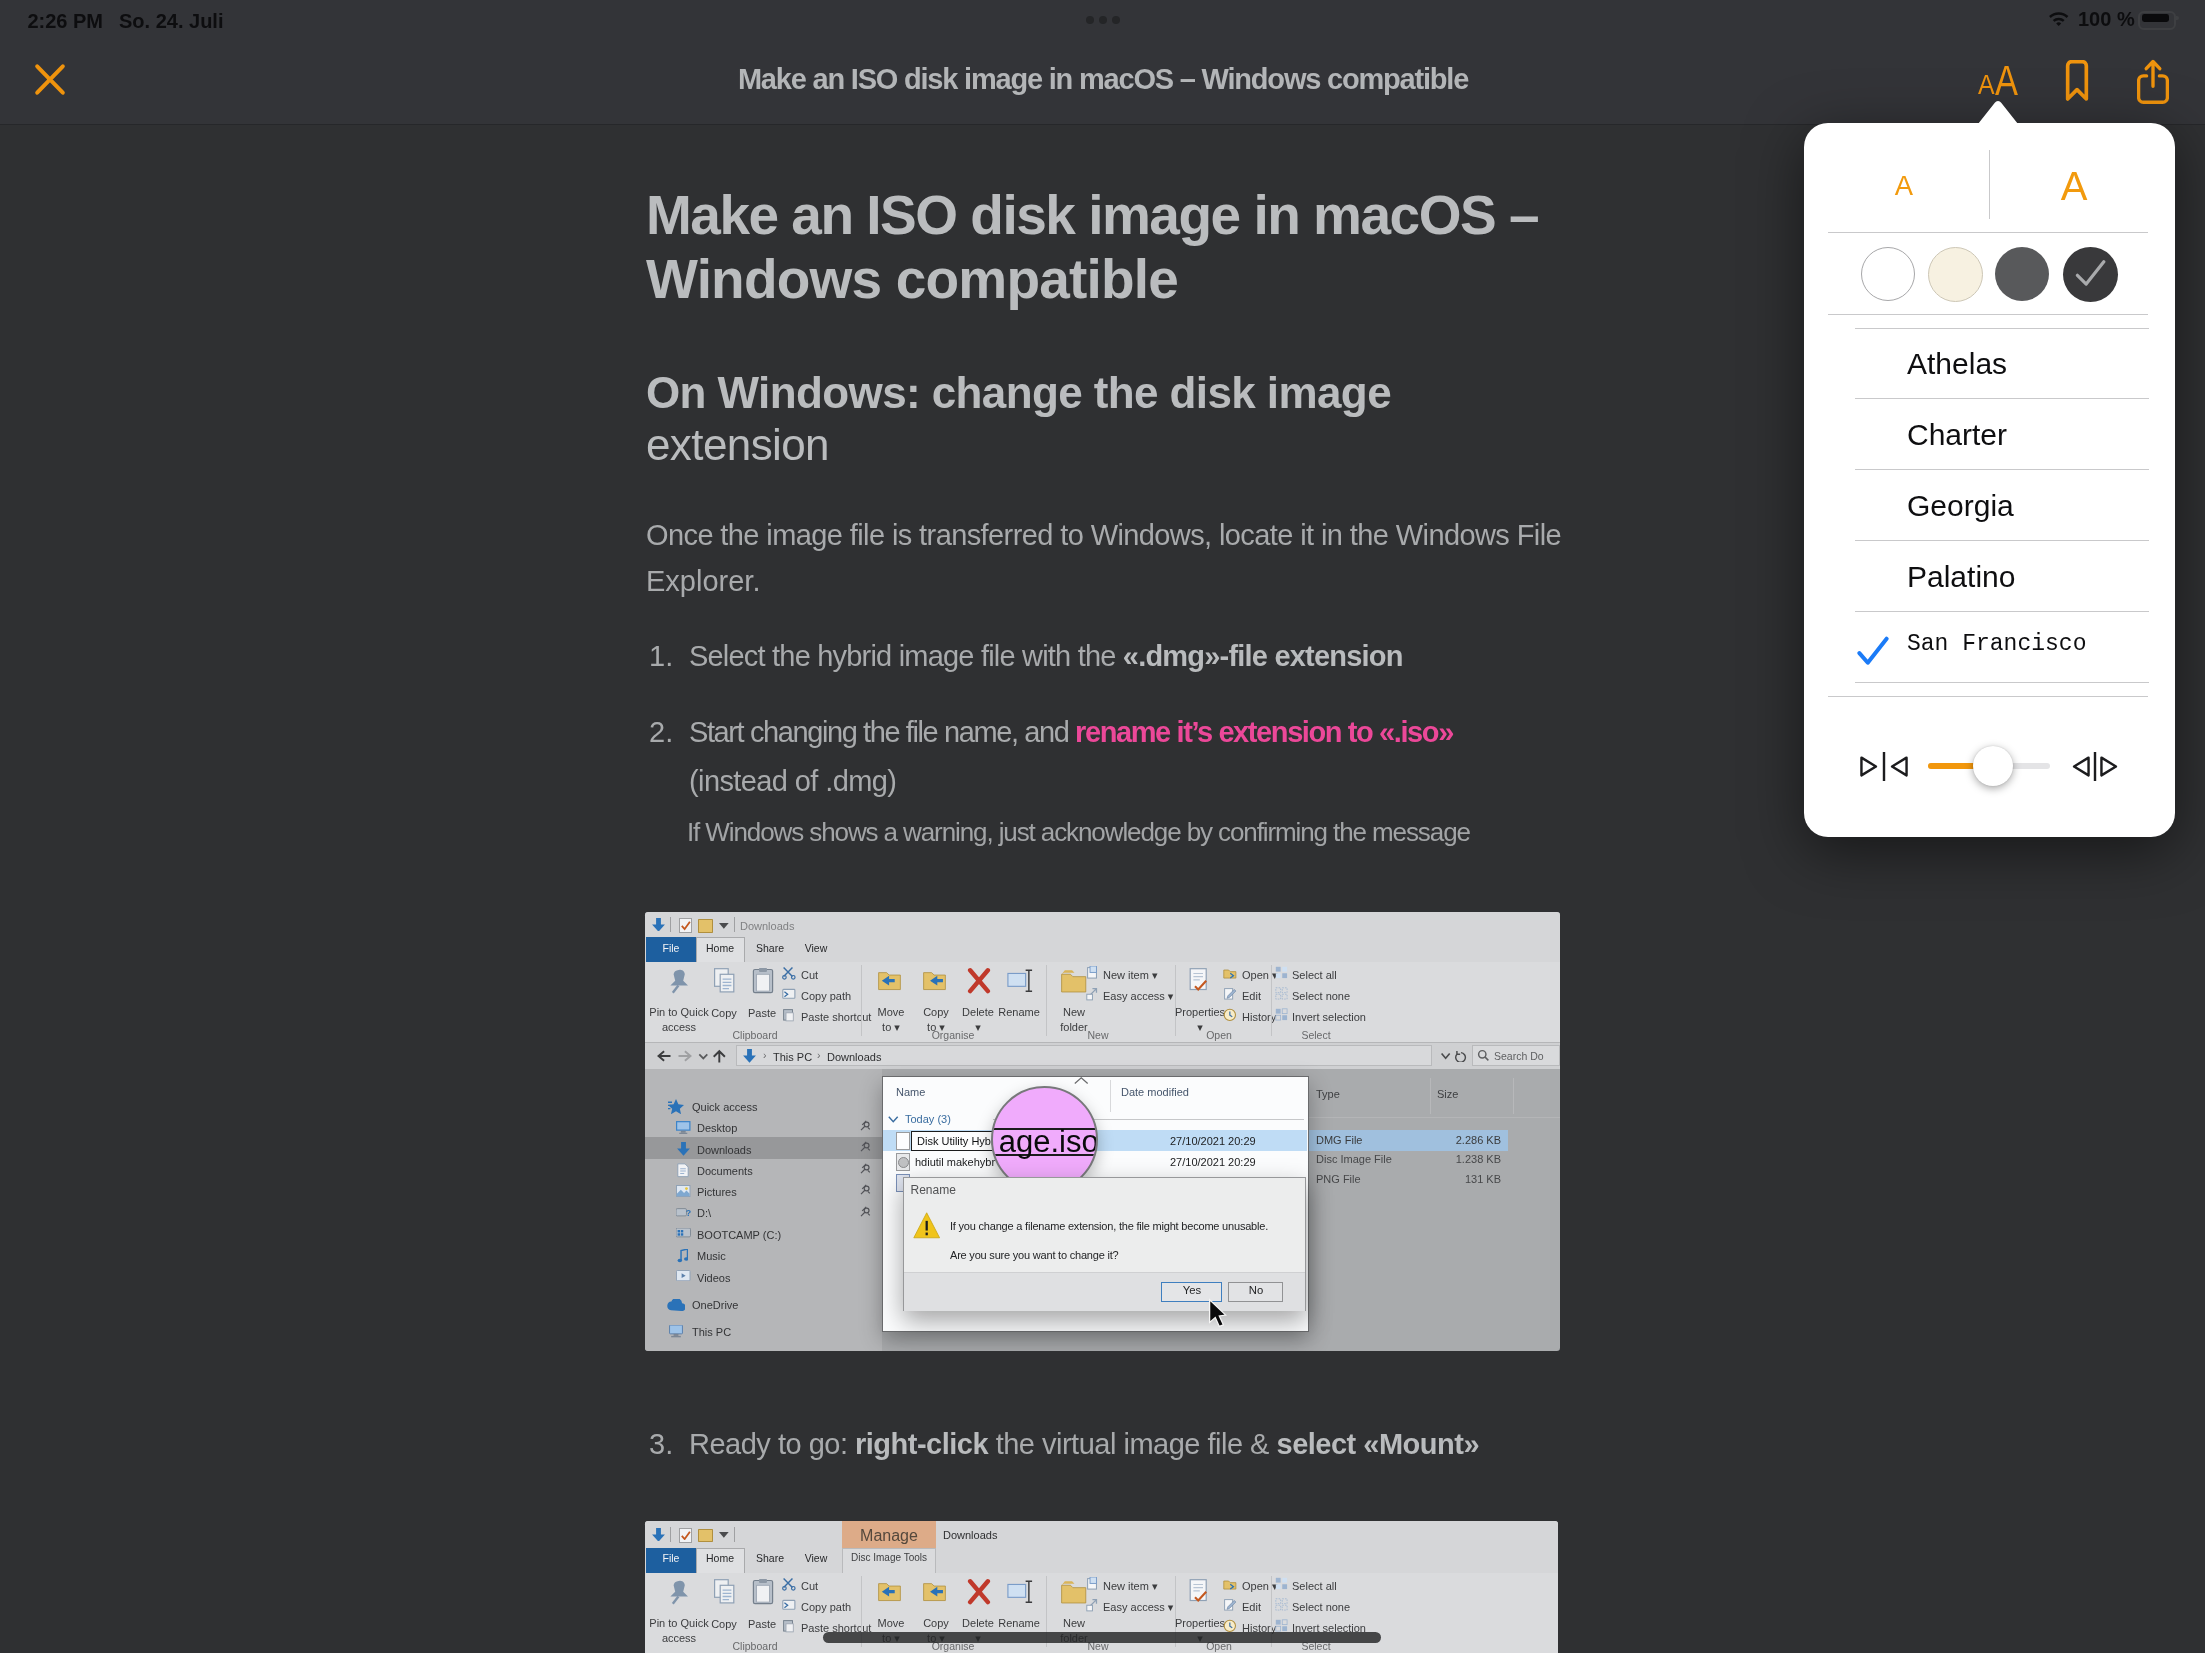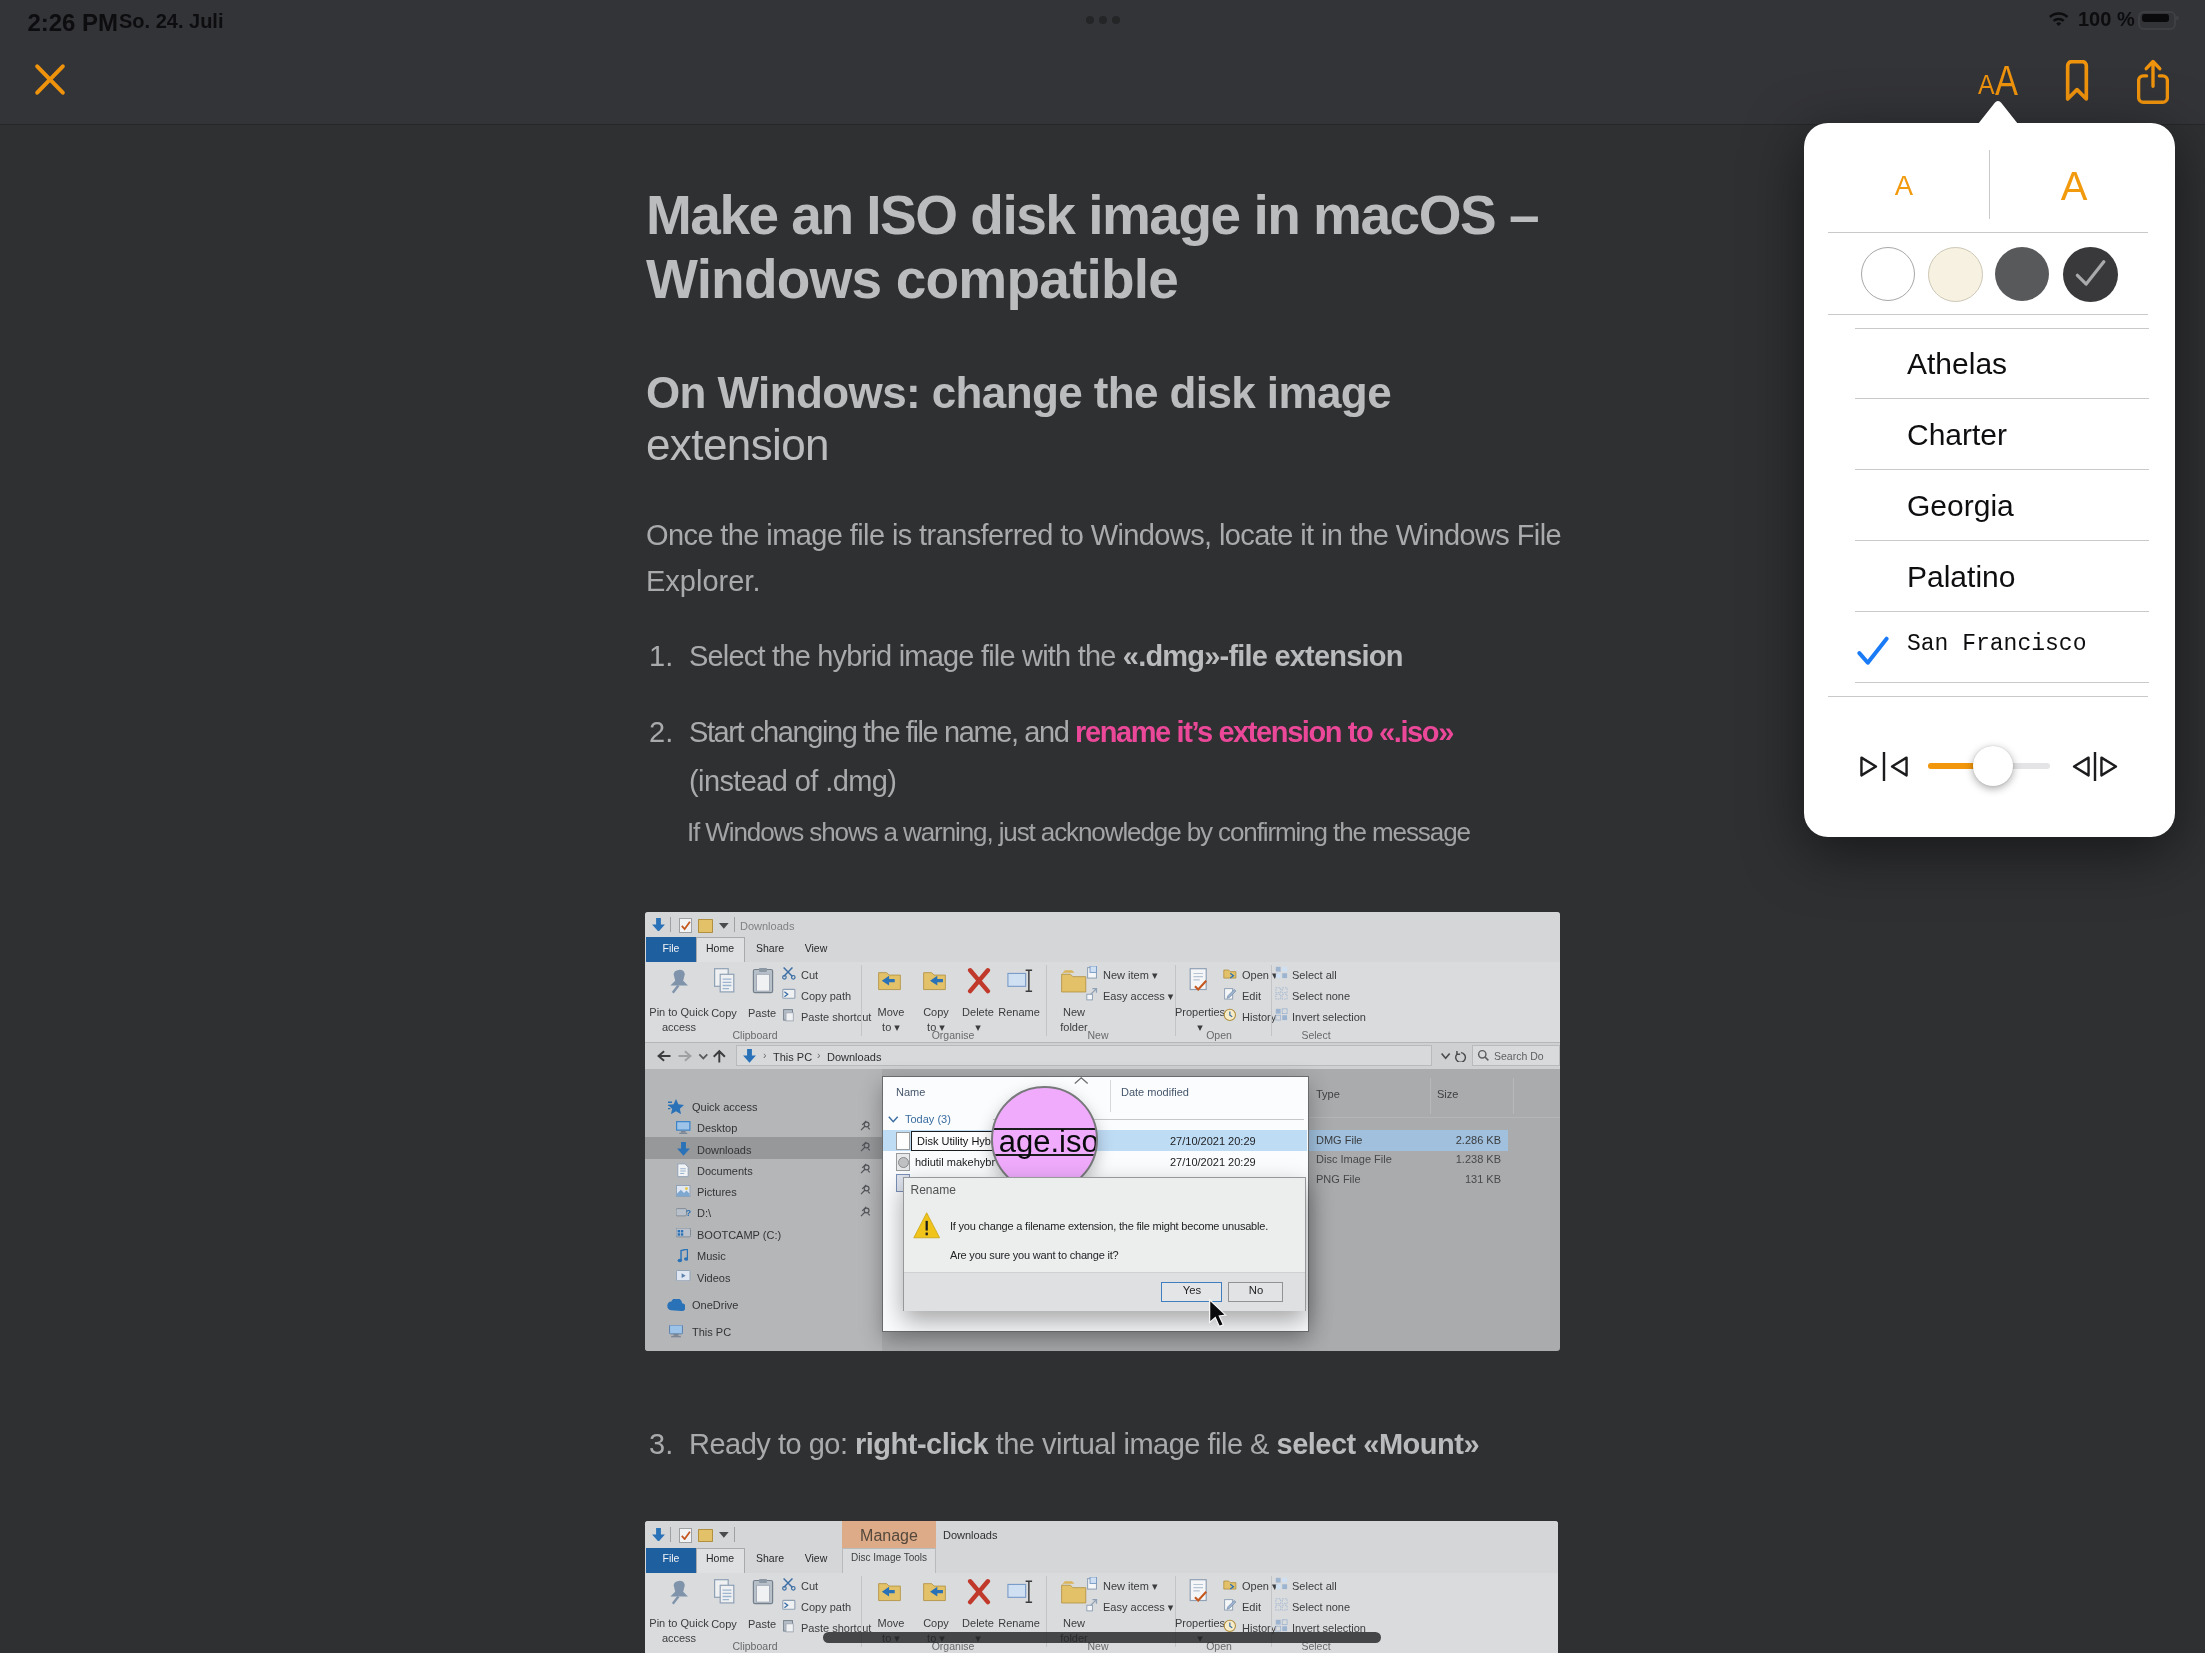--- a/index.html
+++ b/index.html
@@ -8,21 +8,21 @@
   .t{position:absolute;white-space:nowrap;line-height:1;}
   .abs{position:absolute;}
   .rl{font-size:11px;color:#3b3c3e;}
   .gl{font-size:10.5px;color:#68696b;}
   .sb{position:absolute;white-space:nowrap;line-height:1;font-size:11px;color:#333436;}
 </style>
 </head>
 <body>
 
 <div class="abs" id="topbar" style="left:0;top:0;width:2205px;height:124px;background:#333438;border-bottom:1.6px solid #26272a;">
-  <div class="t" style="left:27.4px;top:10.5px;font-size:24px;font-weight:700;color:#0d0d0f;">2:26 PM</div>
+  <div class="t" style="left:27.4px;top:10.5px;font-size:20px;font-weight:700;color:#0d0d0f;">2:26 PM</div>
   <div class="t" style="left:119px;top:10.5px;font-size:20px;font-weight:700;color:#0d0d0f;">So. 24. Juli</div>
 
   <div class="abs" style="left:1086px;top:16px;width:8px;height:8px;border-radius:50%;background:#242527;"></div>
   <div class="abs" style="left:1099px;top:16px;width:8px;height:8px;border-radius:50%;background:#242527;"></div>
   <div class="abs" style="left:1112px;top:16px;width:8px;height:8px;border-radius:50%;background:#242527;"></div>
 
   <svg class="abs" style="left:2047px;top:10.5px;" width="23.4" height="17" viewBox="0 0 29 21">
     <path d="M14.5 18.6 L11.4 15.4 a4.6 4.6 0 0 1 6.2 0 Z" fill="#0d0d0f"></path>
     <path d="M8.2 12.2 a9.5 9.5 0 0 1 12.6 0" stroke="#0d0d0f" stroke-width="3.1" fill="none"></path>
     <path d="M3.6 7.4 a15.6 15.6 0 0 1 21.8 0" stroke="#0d0d0f" stroke-width="3.1" fill="none"></path>
@@ -30,20 +30,21 @@
   <div class="t" style="left:2078px;top:9px;font-size:20px;font-weight:700;color:#0d0d0f;">100 %</div>
 
   <div class="abs" style="left:2138px;top:10.5px;width:34px;height:15.3px;border:2px solid #3e3f42;border-radius:5.7px;"></div>
   <div class="abs" style="left:2142px;top:14px;width:27px;height:8px;background:#0a0a0c;border-radius:2.4px;"></div>
   <div class="abs" style="left:2176px;top:15.7px;width:3.2px;height:4.8px;background:#3e3f42;border-radius:0 2.4px 2.4px 0;"></div>
 
   <svg class="abs" style="left:34px;top:63px;" width="32" height="33" viewBox="0 0 40 41">
     <path d="M4 4 L36 37 M36 4 L4 37" stroke="#ef930d" stroke-width="5" stroke-linecap="round" fill="none"></path>
   </svg>
 
+  <div class="t" style="left:1103px;top:65px;transform:translateX(-50%);font-size:29px;font-weight:700;letter-spacing:-1.2px;color:#b3b5b7;">Make an ISO disk image in macOS – Windows compatible</div>
 
   <div class="t" style="left:1978px;top:72px;font-size:27px;font-weight:400;transform:scaleX(0.92);transform-origin:0 100%;color:#ef930d;">A</div>
   <div class="t" style="left:1995px;top:60px;font-size:42px;font-weight:400;transform:scaleX(0.82);transform-origin:0 100%;color:#ef930d;">A</div>
 
   <svg class="abs" style="left:2064px;top:60px;" width="26" height="43" viewBox="0 0 32 53">
     <path d="M4.5 7 a5 5 0 0 1 5-5 h13 a5 5 0 0 1 5 5 v41 l-11.5-11.5 L4.5 48 Z" stroke="#ef930d" stroke-width="4.5" fill="none" stroke-linejoin="round"></path>
   </svg>
 
   <svg class="abs" style="left:2137px;top:59px;" width="32" height="45" viewBox="0 0 40 56">
     <path d="M12 21 h-4 a6 6 0 0 0-6 6 v21 a6 6 0 0 0 6 6 h24 a6 6 0 0 0 6-6 v-21 a6 6 0 0 0-6-6 h-4" stroke="#ef930d" stroke-width="4.2" fill="none" stroke-linecap="round"></path>

